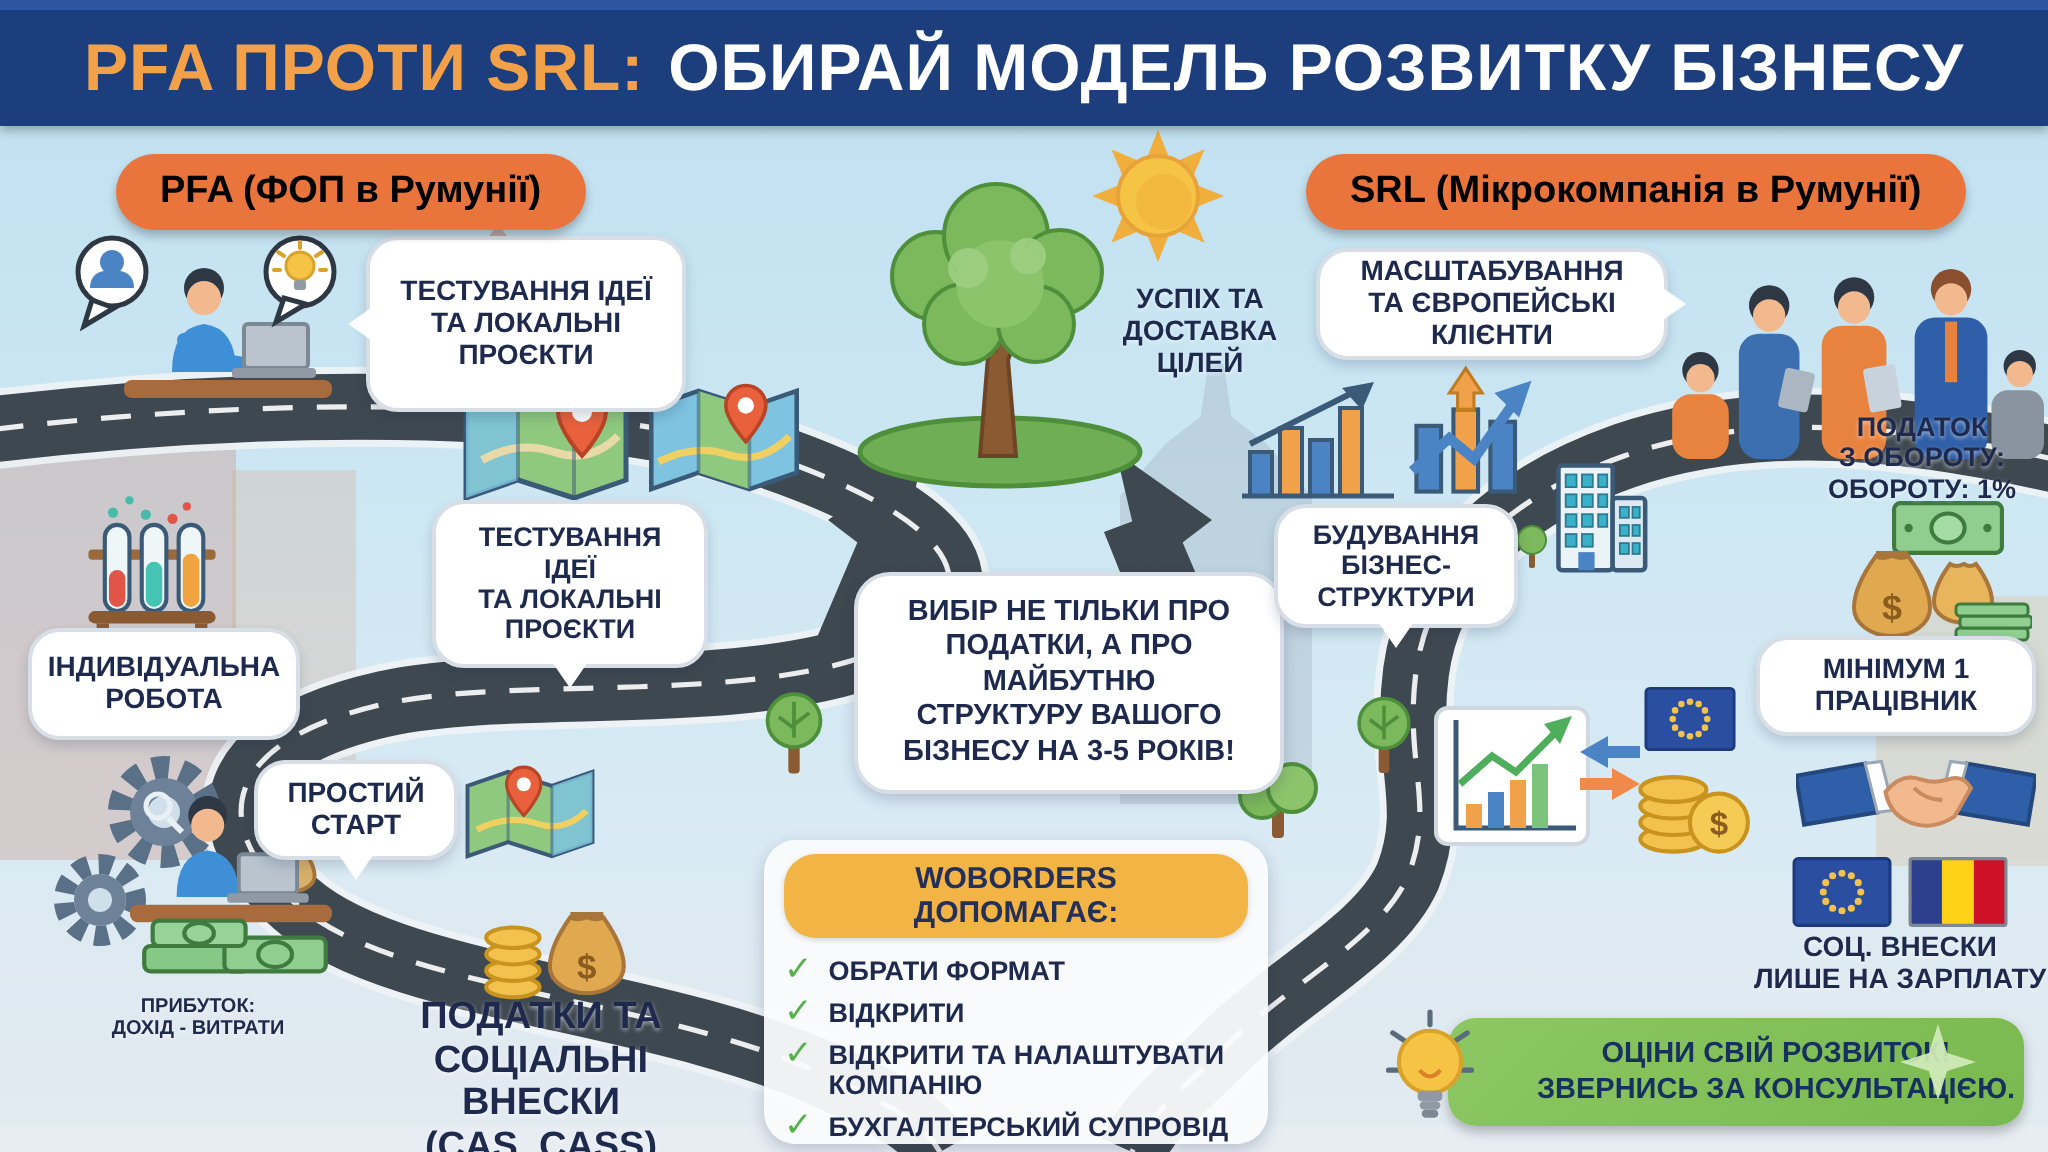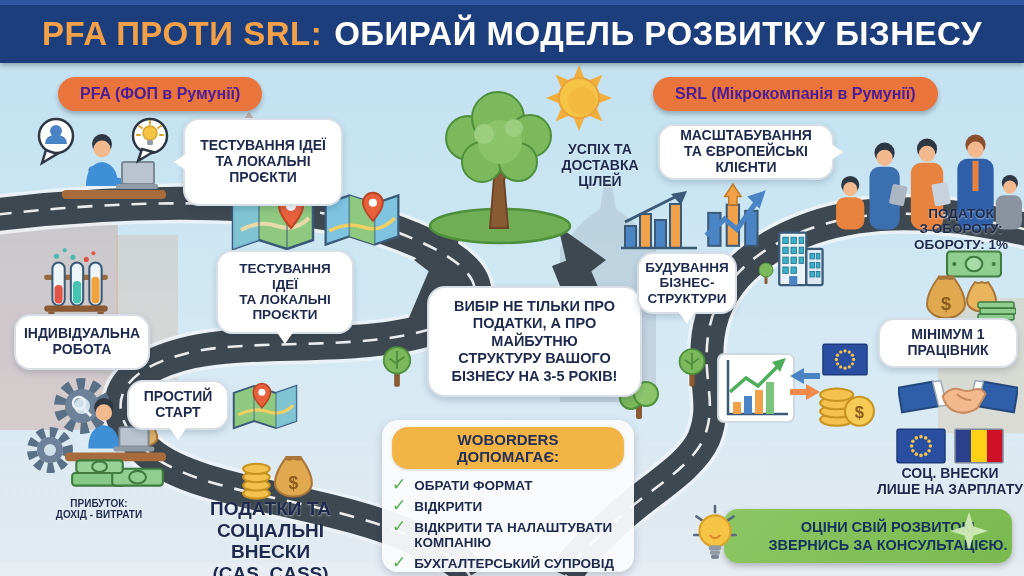--- a/index.html
+++ b/index.html
@@ -6,21 +6,21 @@
   .stage{position:relative;width:1024px;height:576px;overflow:hidden;
          font-family:"Liberation Sans","DejaVu Sans",sans-serif;
          background:linear-gradient(to bottom,#bfdff0 0%,#cde7f3 45%,#d8eaf4 70%,#dfe9f0 100%);}
   
   .header{position:absolute;top:0;left:0;right:0;height:58px;background:#1d3e7c;
           border-top:5px solid #2e55a0;display:flex;align-items:center;justify-content:center;
           z-index:7;box-shadow:0 2px 5px rgba(0,0,0,.3);font-weight:800;font-size:33px;
           color:#fff;letter-spacing:.5px;white-space:nowrap;}
   .header .accent{color:#f2a149;margin-right:12px;}
   
-  .badge{position:absolute;background:#e9743c;color:#4c1d95;font-weight:800;font-size:16px;
+  .badge{position:absolute;background:#e9743c;color:#000000;font-weight:800;font-size:19px;
          border-radius:22px;padding:8px 22px;z-index:6;box-shadow:0 3px 5px rgba(0,0,0,.25);
          white-space:nowrap;}
   
   .bubble{position:absolute;background:#fff;border:2px solid #d8dee5;border-radius:16px;
           box-shadow:0 3px 6px rgba(30,42,77,.18);color:#1e2a4d;font-weight:800;
           text-align:center;white-space:pre-line;display:flex;align-items:center;
           justify-content:center;line-height:1.14;z-index:5;padding:6px 8px;box-sizing:border-box;}
   .tail-l::before{content:"";position:absolute;left:-11px;top:50%;margin-top:-9px;
           border-top:9px solid transparent;border-bottom:9px solid transparent;border-right:13px solid #fff;}
   .tail-r::before{content:"";position:absolute;right:-11px;top:50%;margin-top:-9px;
@@ -376,21 +376,21 @@
   <div class="icon" style="left:700px;top:182px;width:76px;height:68px;">
     <svg viewBox="0 0 74 66">
       <rect x="8" y="30" width="12" height="32" fill="#4a84c4" stroke="#3a5a78" stroke-width="2"></rect>
       <rect x="26" y="22" width="12" height="40" fill="#f0a14a" stroke="#3a5a78" stroke-width="2"></rect>
       <rect x="44" y="28" width="12" height="34" fill="#4a84c4" stroke="#3a5a78" stroke-width="2"></rect>
       <polygon points="32,2 24,14 28,14 28,22 36,22 36,14 40,14" fill="#f0a14a" stroke="#c27c22" stroke-width="1.5"></polygon>
       <path d="M6 52 L24 36 L36 46 L56 18" stroke="#4a84c4" stroke-width="5" fill="none"></path>
       <polygon points="64,8 46,14 58,26" fill="#4a84c4"></polygon>
     </svg>
   </div>
-  <div class="bubble tail-b" style="left:637px;top:252px;width:100px;height:62px;font-size:13.5px;">БУДУВАННЯ
+  <div class="bubble tail-b" style="left:637px;top:252px;width:122px;height:62px;font-size:13.5px;">БУДУВАННЯ
 БІЗНЕС-
 СТРУКТУРИ</div>
   <div class="icon" style="left:757px;top:256px;width:18px;height:34px;">
     <svg viewBox="0 0 36 50">
         <rect x="15" y="30" width="6" height="17" rx="2" fill="#8a5a33"></rect>
     <circle cx="18" cy="19" r="14" fill="#7cb85c" stroke="#4e8f3c" stroke-width="2"></circle>
       </svg>
   </div>
   <div class="icon" style="left:772px;top:226px;width:56px;height:64px;">
     <svg viewBox="0 0 62 64">

